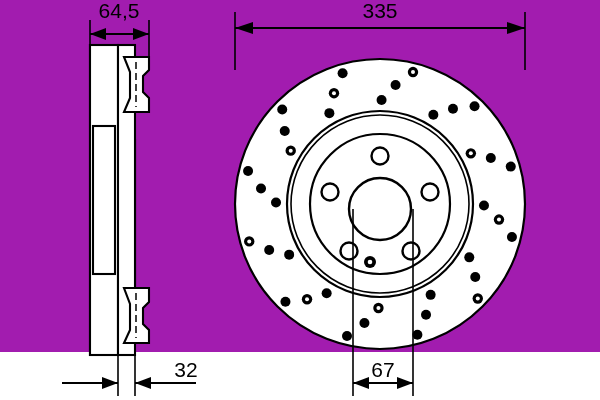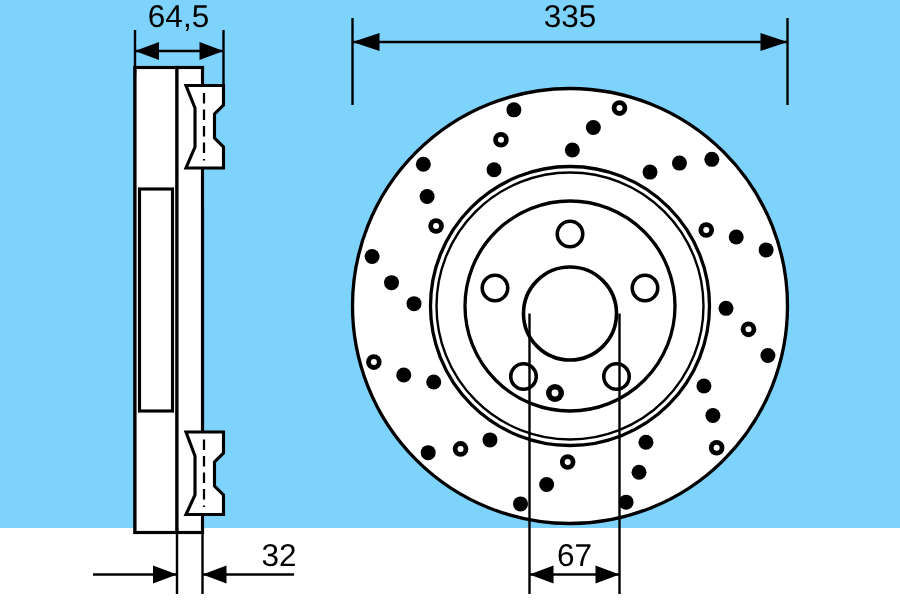--- a/index.html
+++ b/index.html
@@ -10,21 +10,21 @@
   body {
     width: 600px;
     height: 400px;
     font-family: "Liberation Sans", sans-serif;
     overflow: hidden;
   }
   #drawing-root {
     position: relative;
     width: 600px;
     height: 352px;
-    background: #7dd3fc;
+    background: #a21caf;
   }
   svg#technical-drawing {
     display: block;
     width: 600px;
     height: 400px;
   }
   .dim-text {
     font-family: "Liberation Sans", sans-serif;
     font-size: 21px;
     fill: #000000;

